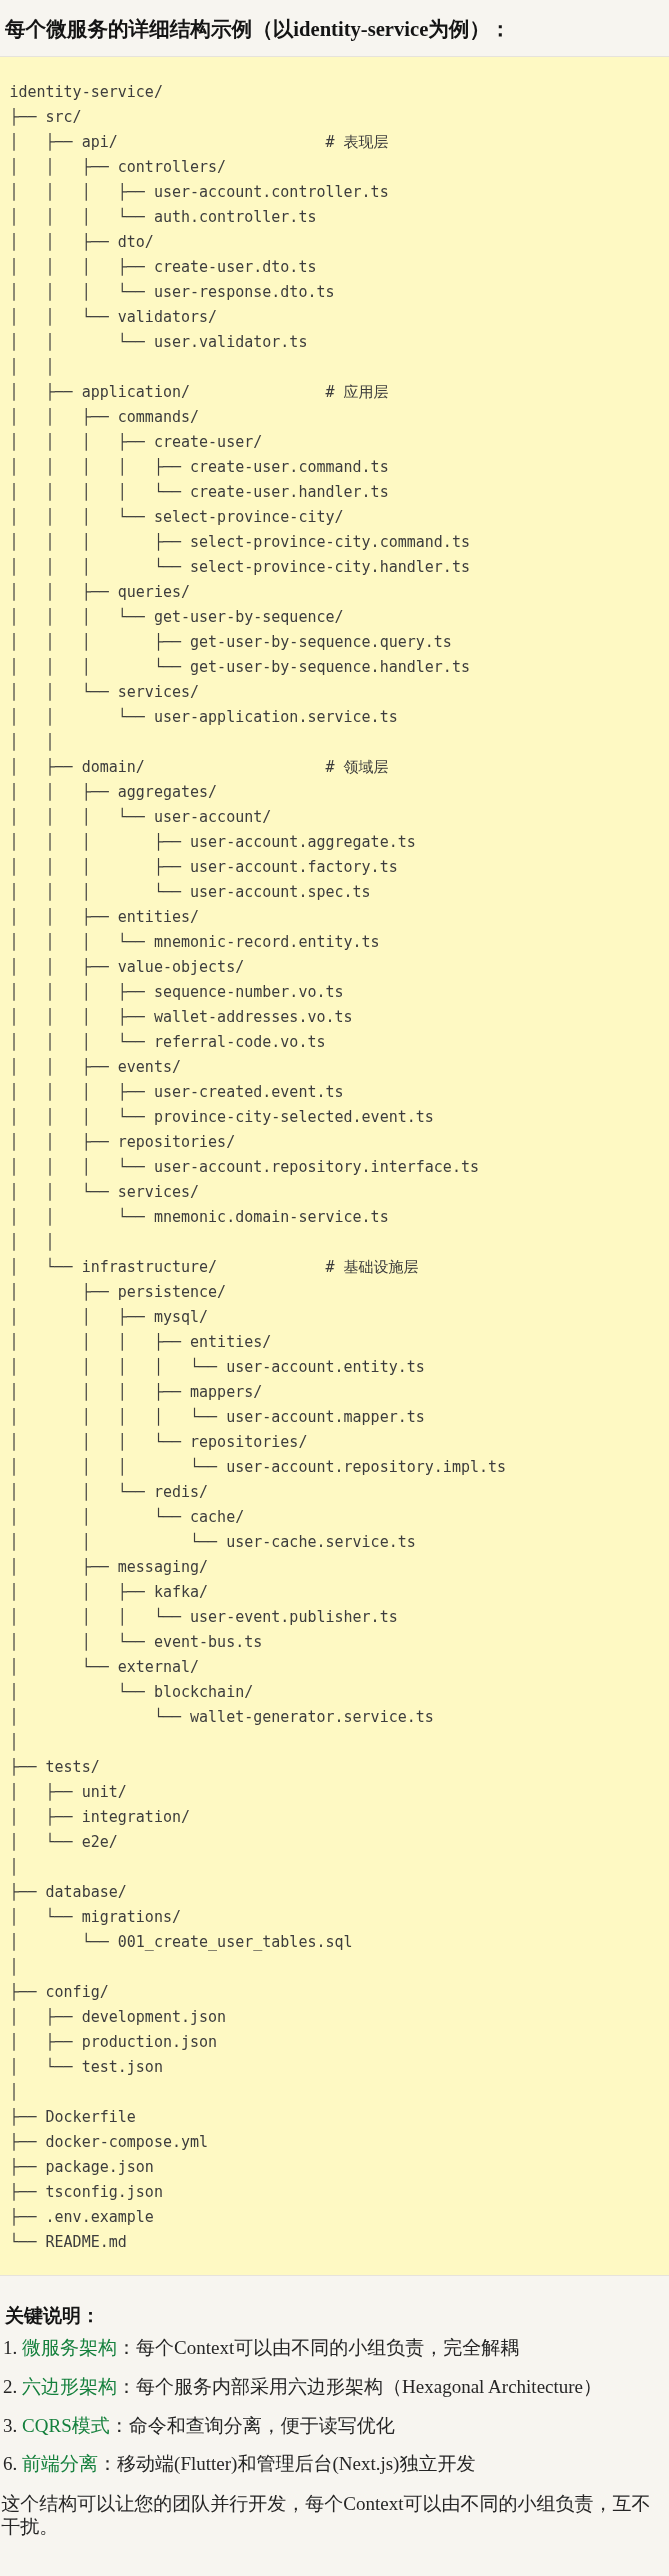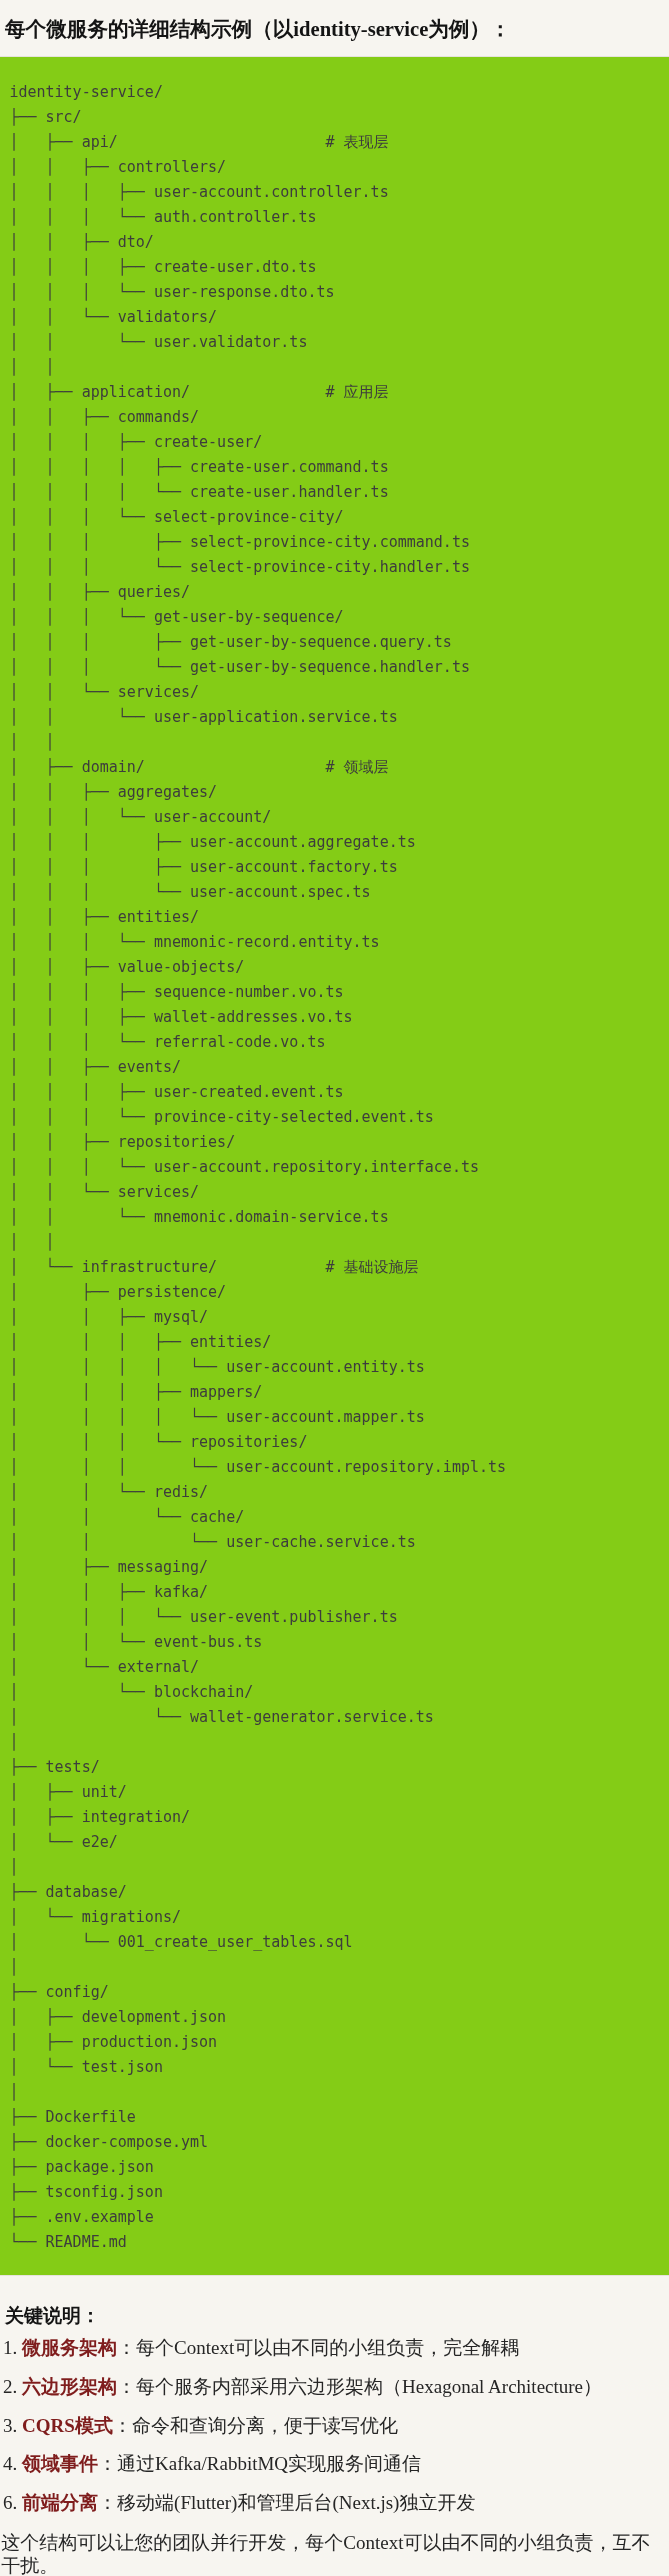--- a/index.html
+++ b/index.html
@@ -16,21 +16,21 @@
     font-size: 20.6px;
     line-height: 29px;
     font-weight: bold;
     color: #141414;
     font-family: "Liberation Serif", "DejaVu Serif", serif;
   }
   pre.code-block {
     margin: 12px 0 0 0;
     width: 100%;
     box-sizing: border-box;
-    background: #84cc16;
+    background: #fef9c3;
     border-top: 0.6px solid #e6e3dc;
     border-bottom: 0.6px solid #e6e3dc;
     padding: 22.5px 12.5px 20px 9.4px;
     font-family: "DejaVu Sans Mono", "Liberation Mono", monospace;
     font-size: 15px;
     line-height: 25px;
     color: #3d3d3d;
     white-space: pre;
   }
   .notes-heading {
@@ -43,21 +43,21 @@
   .notes-list {
     margin: 7.5px 5px 0 3.1px;
   }
   .note-item {
     font-size: 19px;
     line-height: 22.5px;
     margin-bottom: 16.3px;
     color: #262626;
   }
   .note-num { font-weight: normal; }
-  .note-label { font-weight: bold; color: #7f1d1d; }
+  .note-label { font-weight: normal; color: #15803d; }
   .note-text { font-weight: normal; }
   .closing-para {
     margin: 17.5px 5px 0 1.3px;
     font-size: 19px;
     line-height: 22.5px;
     color: #262626;
   }
 </style>
 </head>
 <body>
@@ -151,18 +151,17 @@
 ├── tsconfig.json
 ├── .env.example
 └── README.md</pre>
 
 <div class="notes-heading">关键说明：</div>
 
 <div class="notes-list">
   <div class="note-item"><span class="note-num">1.</span> <span class="note-label">微服务架构</span><span class="note-text">：每个Context可以由不同的小组负责，完全解耦</span></div>
   <div class="note-item"><span class="note-num">2.</span> <span class="note-label">六边形架构</span><span class="note-text">：每个服务内部采用六边形架构（Hexagonal Architecture）</span></div>
   <div class="note-item"><span class="note-num">3.</span> <span class="note-label">CQRS模式</span><span class="note-text">：命令和查询分离，便于读写优化</span></div>
-  <div class="note-item"><span class="note-num">4.</span> <span class="note-label">领域事件</span><span class="note-text">：通过Kafka/RabbitMQ实现服务间通信</span></div>
   <div class="note-item"><span class="note-num">6.</span> <span class="note-label">前端分离</span><span class="note-text">：移动端(Flutter)和管理后台(Next.js)独立开发</span></div>
 </div>
 
 <div class="closing-para">这个结构可以让您的团队并行开发，每个Context可以由不同的小组负责，互不干扰。</div>
 
 
 </body></html>

